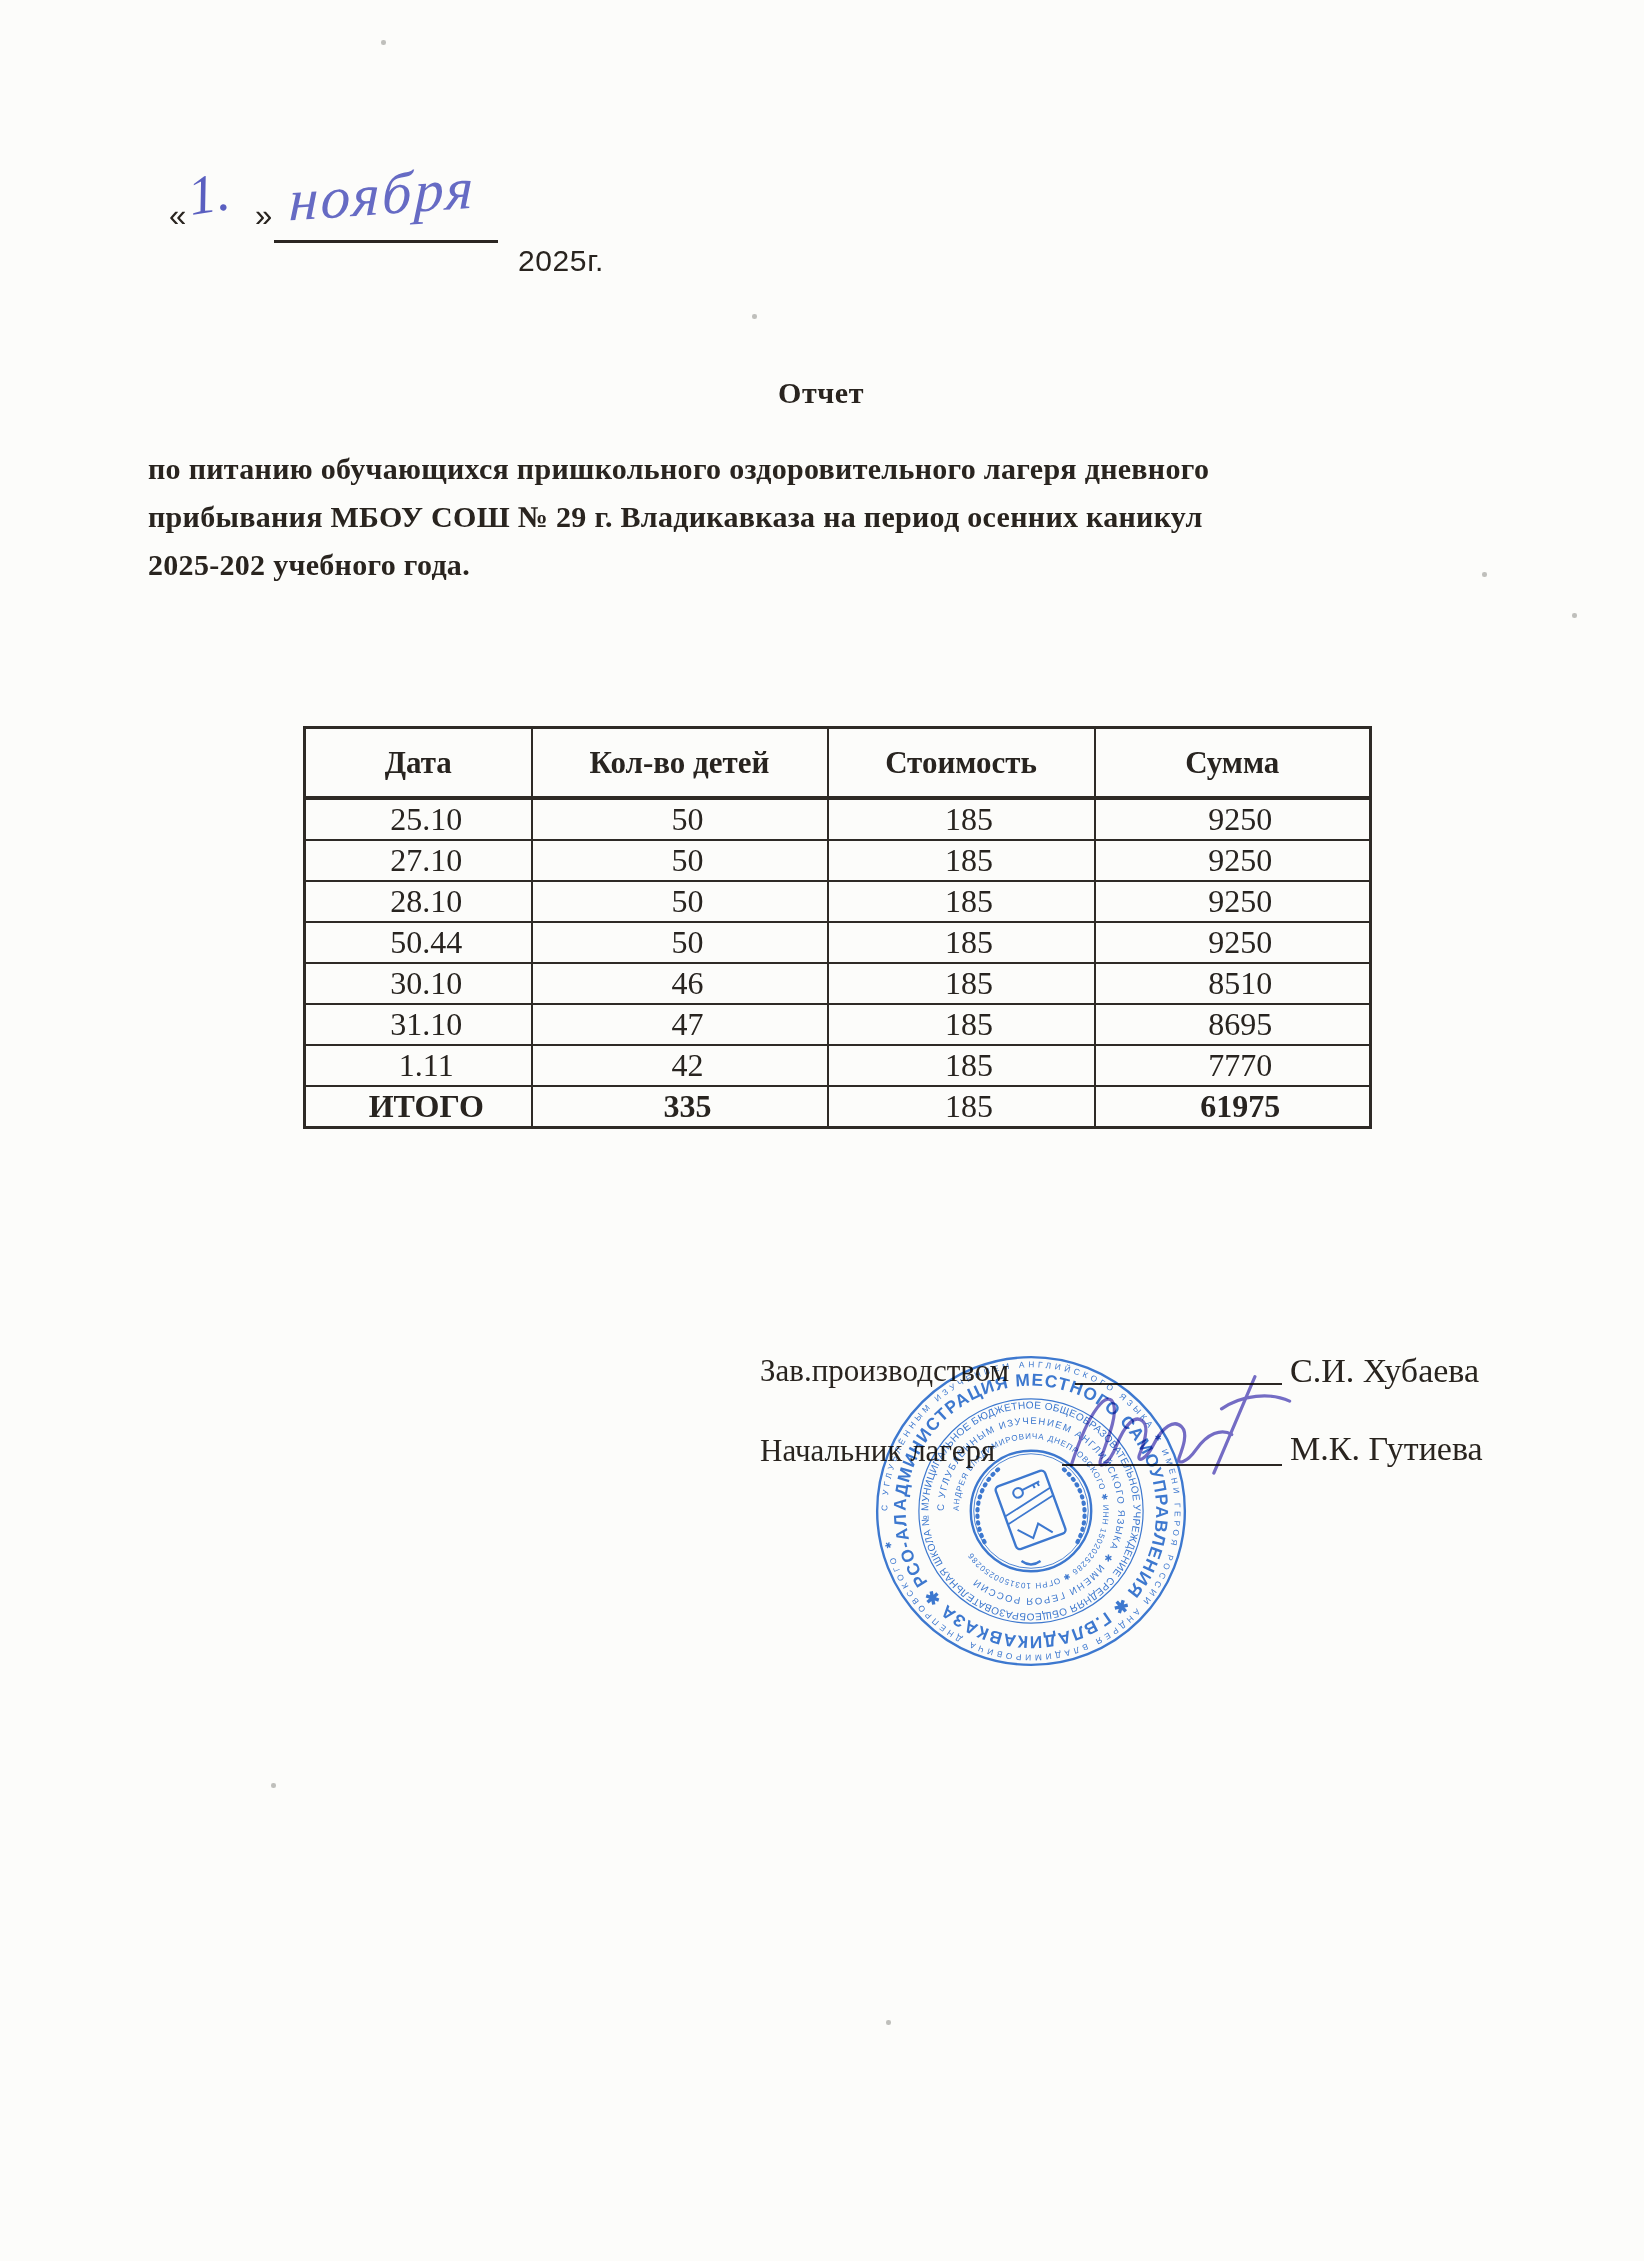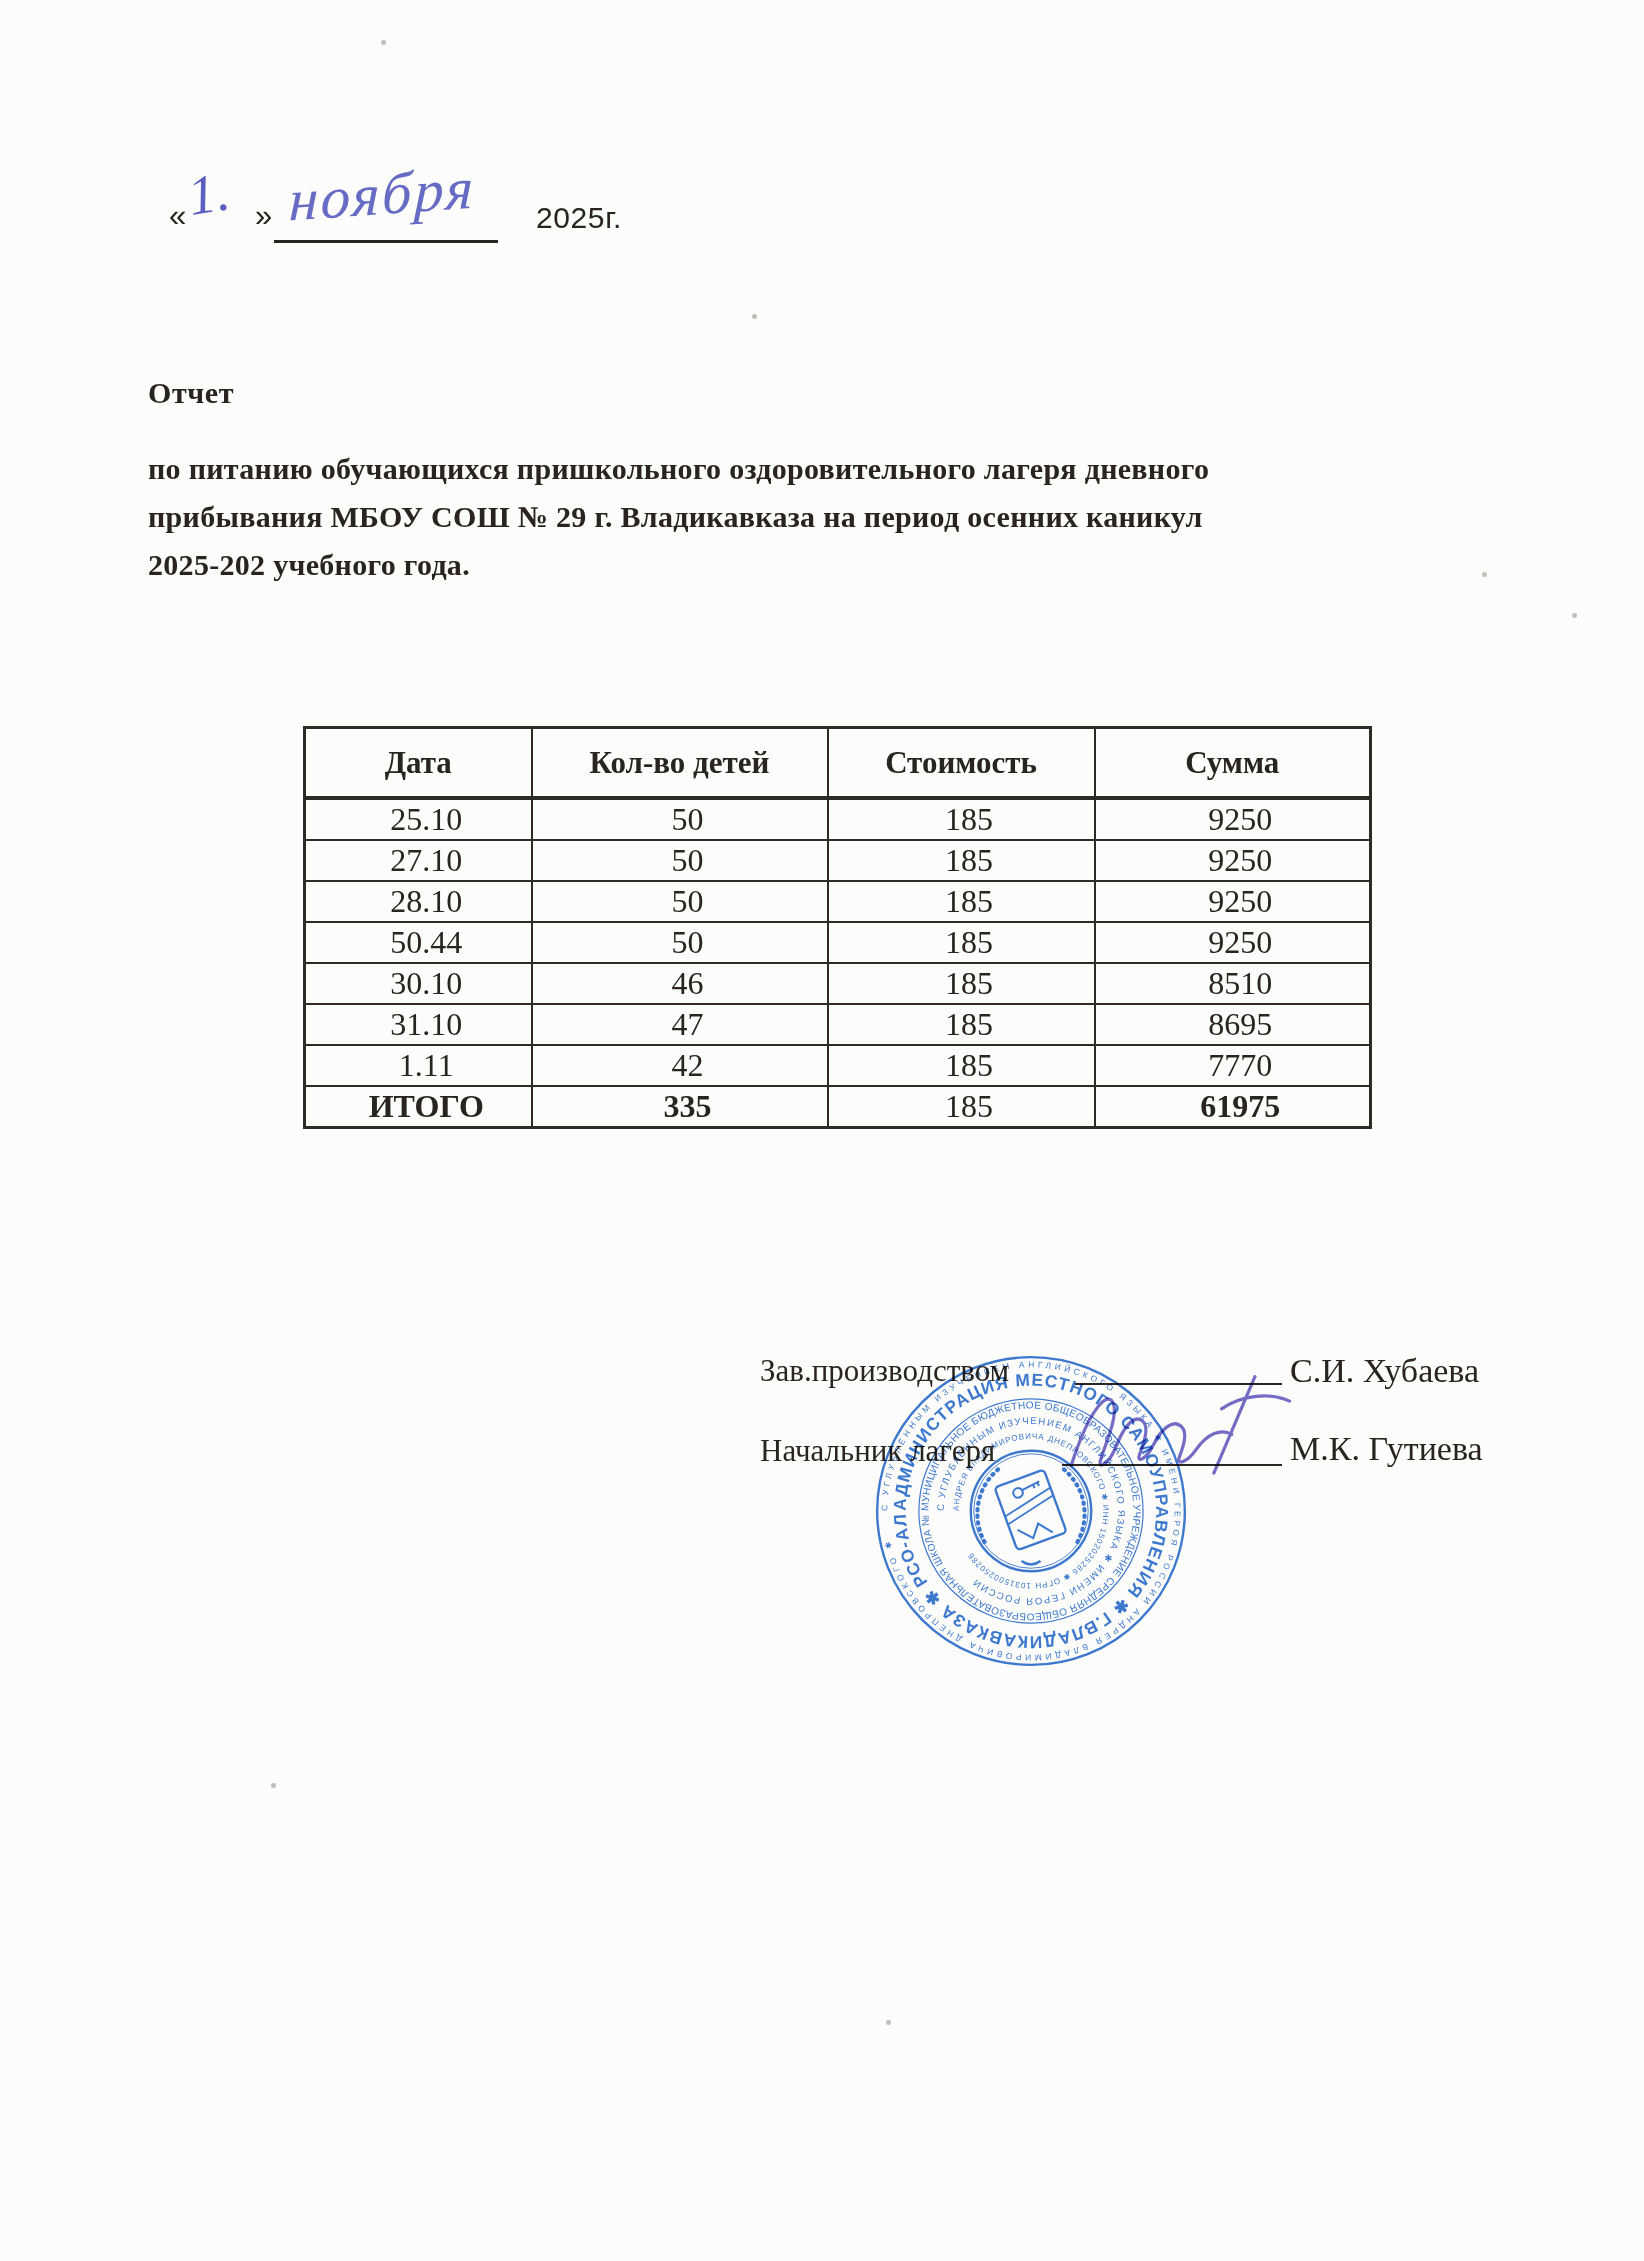--- a/index.html
+++ b/index.html
@@ -7,21 +7,21 @@
     position:relative;width:1644px;height:2261px;background:#fcfcfa;
     font-family:"Liberation Serif",serif;color:#29241f;overflow:hidden;
   }
   .abs{position:absolute;}
   .sans{font-family:"Liberation Sans",sans-serif;}
   .hand{
     font-family:"Liberation Serif",serif;font-style:italic;
     color:#5a5fc0;white-space:nowrap;
   }
   .title{
-    left:148px;top:376px;width:1346px;text-align:left;
+    left:148px;top:376px;width:1346px;text-align:center;
     font-size:30px;font-weight:bold;letter-spacing:0.6px;
   }
   .subtitle{
     left:148px;top:445px;width:1346px;
     font-size:30px;font-weight:bold;line-height:48px;letter-spacing:0.3px;
   }
   .dl-quote{font-size:31px;top:198px;}
   .dl-year{font-size:30px;top:201px;letter-spacing:0.6px;}
   .dl-underline{left:274px;top:240px;width:224px;border-bottom:3.9px solid #2b2622;}
   .hand-day{left:188px;top:162px;font-size:55px;transform:rotate(-9deg);}
@@ -48,21 +48,21 @@
 </head>
 <body>
 
 <div class="page">
 
   <span class="abs sans dl-quote" style="left:169px;">«</span>
   <span class="abs hand hand-day">1.</span>
   <span class="abs sans dl-quote" style="left:255px;">»</span>
   <div class="abs dl-underline"></div>
   <span class="abs hand hand-month">ноября</span>
-  <span class="abs sans dl-year" style="left:536px;">2025г.</span>
+  <span class="abs sans dl-year" style="left:518px;margin-top:43px;">2025г.</span>
 
   <div class="abs title">Отчет</div>
   <div class="abs subtitle">
     <div>по питанию обучающихся пришкольного оздоровительного лагеря дневного</div>
     <div>прибывания МБОУ СОШ № 29 г. Владикавказа на период осенних каникул</div>
     <div>2025-202 учебного года.</div>
   </div>
 
   <table class="report-table">
     <colgroup>

